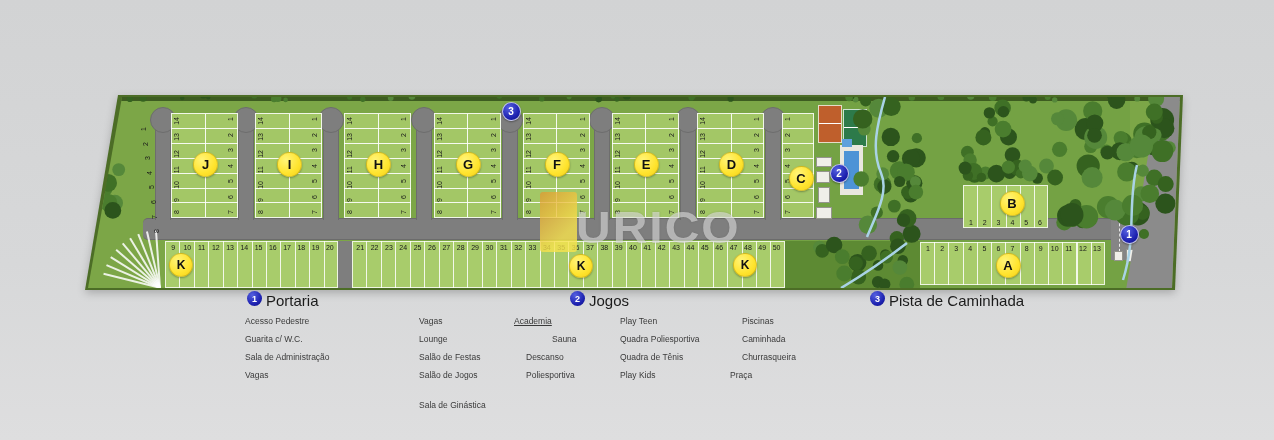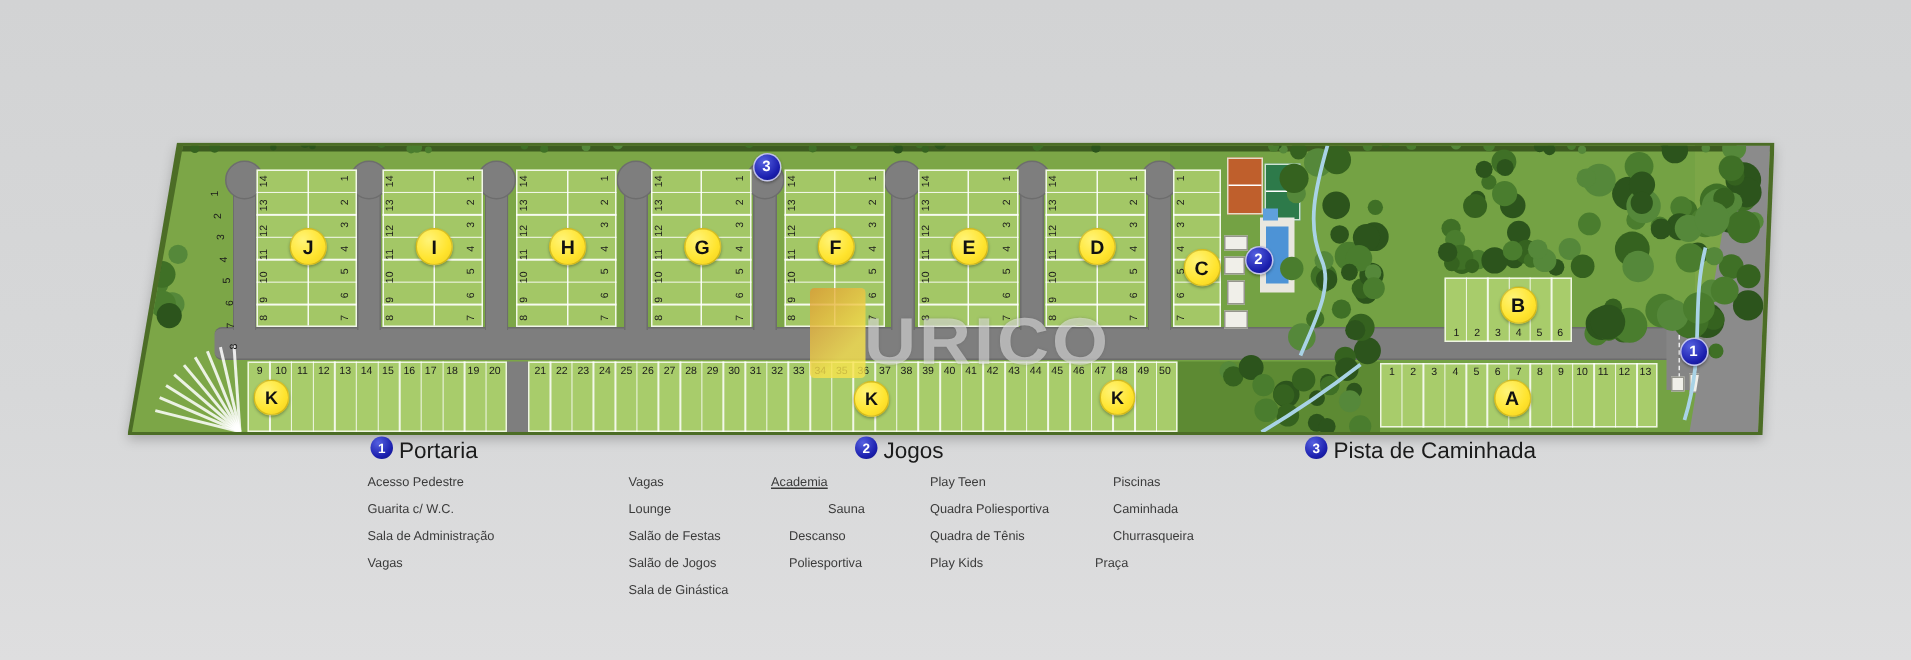--- a/index.html
+++ b/index.html
@@ -546,21 +546,21 @@
       <div class="marker legend-marker" style="position: absolute; left: 247px; top: 291px;">1</div>
       <div class="legend-title" style="position: absolute; left: 266px; top: 292px;">Portaria</div>
       <div class="legend-item" style="position: absolute; left: 245px; top: 316px;">Acesso Pedestre</div>
       <div class="legend-item" style="position: absolute; left: 245px; top: 334px;">Guarita c/ W.C.</div>
       <div class="legend-item" style="position: absolute; left: 245px; top: 352px;">Sala de Administração</div>
       <div class="legend-item" style="position: absolute; left: 245px; top: 370px;">Vagas</div>
       <div class="legend-item" style="position: absolute; left: 419px; top: 316px;">Vagas</div>
       <div class="legend-item" style="position: absolute; left: 419px; top: 334px;">Lounge</div>
       <div class="legend-item" style="position: absolute; left: 419px; top: 352px;">Salão de Festas</div>
       <div class="legend-item" style="position: absolute; left: 419px; top: 370px;">Salão de Jogos</div>
-      <div class="legend-item" style="position: absolute; left: 419px; top: 388px;">Sala de Ginástica</div>
+      <div class="legend-item" style="position: absolute; left: 419px; top: 400px;">Sala de Ginástica</div>
       <div class="marker legend-marker" style="position: absolute; left: 570px; top: 291px;">2</div>
       <div class="legend-title" style="position: absolute; left: 589px; top: 292px;">Jogos</div>
       <div class="legend-item" style="position: absolute; left: 514px; top: 316px; text-decoration: underline;">Academia</div>
       <div class="legend-item" style="position: absolute; left: 552px; top: 334px;">Sauna</div>
       <div class="legend-item" style="position: absolute; left: 526px; top: 352px;">Descanso</div>
       <div class="legend-item" style="position: absolute; left: 526px; top: 370px;">Poliesportiva</div>
       <div class="legend-item" style="position: absolute; left: 620px; top: 316px;">Play Teen</div>
       <div class="legend-item" style="position: absolute; left: 620px; top: 334px;">Quadra Poliesportiva</div>
       <div class="legend-item" style="position: absolute; left: 620px; top: 352px;">Quadra de Tênis</div>
       <div class="legend-item" style="position: absolute; left: 620px; top: 370px;">Play Kids</div>

